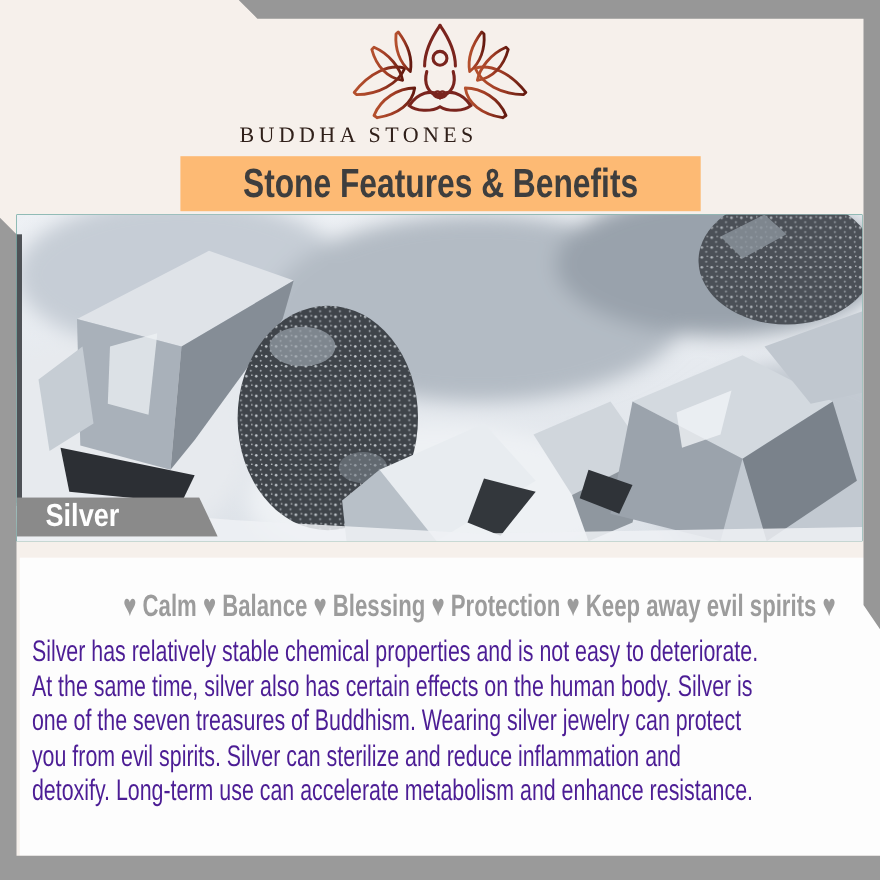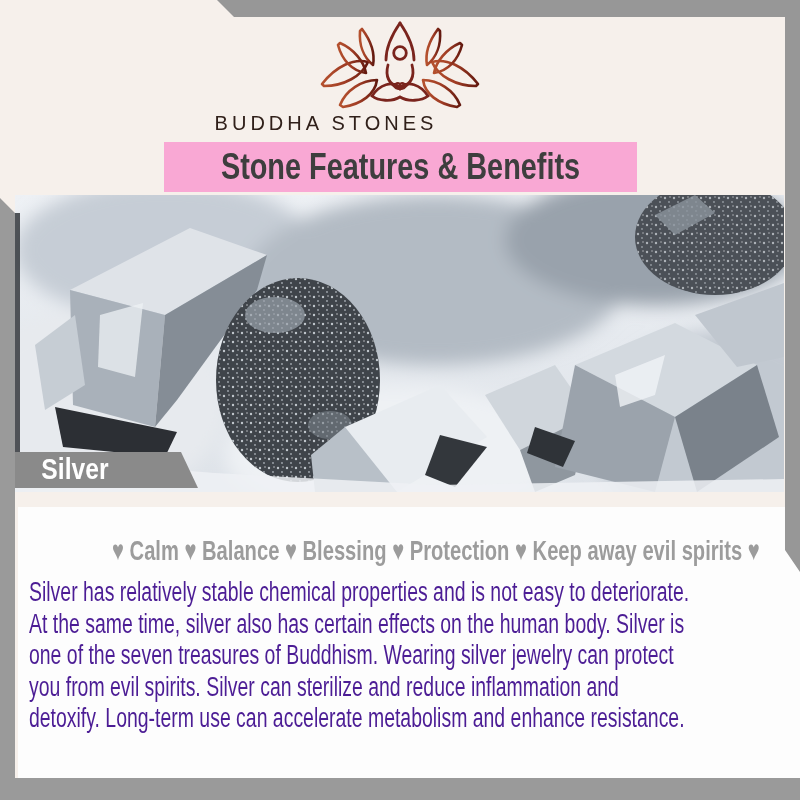--- a/index.html
+++ b/index.html
@@ -8,27 +8,27 @@
     background:#f6f0eb;font-family:"Liberation Sans",sans-serif;
   }
   
   .ribbon{position:absolute;left:0;top:0;width:800px;height:800px;background:#979797;}
   #ribbon-top-right{clip-path:polygon(217px 0,800px 0,800px 572px,785px 550px,785px 17px,234px 17px);}
   #ribbon-bottom-left{clip-path:polygon(0 198px,15px 213px,15px 778px,800px 778px,800px 800px,0 800px);background:#9a9a9a;}
   
   #logo{position:absolute;left:310px;top:20px;width:180px;height:90px;}
   #brand-name{
     position:absolute;left:0;top:112px;width:652px;text-align:center;
-    font-family:Liberation Sans, sans-serif;font-size:20px;letter-spacing:4px;
+    font-family:Liberation Serif, serif;font-size:20px;letter-spacing:4px;
     color:#30201a;font-weight:500;
   }
   
   #title-band{
     position:absolute;left:164px;top:142px;width:473px;height:50px;
-    background:#f9a8d4;
+    background:#fdba74;
   }
   #page-title{
     width:100%;height:50px;line-height:50px;text-align:center;
     font-size:37px;font-weight:bold;color:#3e3e3e;white-space:nowrap;
     transform:scaleX(0.78);transform-origin:50% 50%;
   }
   
   #photo{
     position:absolute;left:15px;top:195px;width:769px;height:297px;
     background:#0f766e;overflow:hidden;

